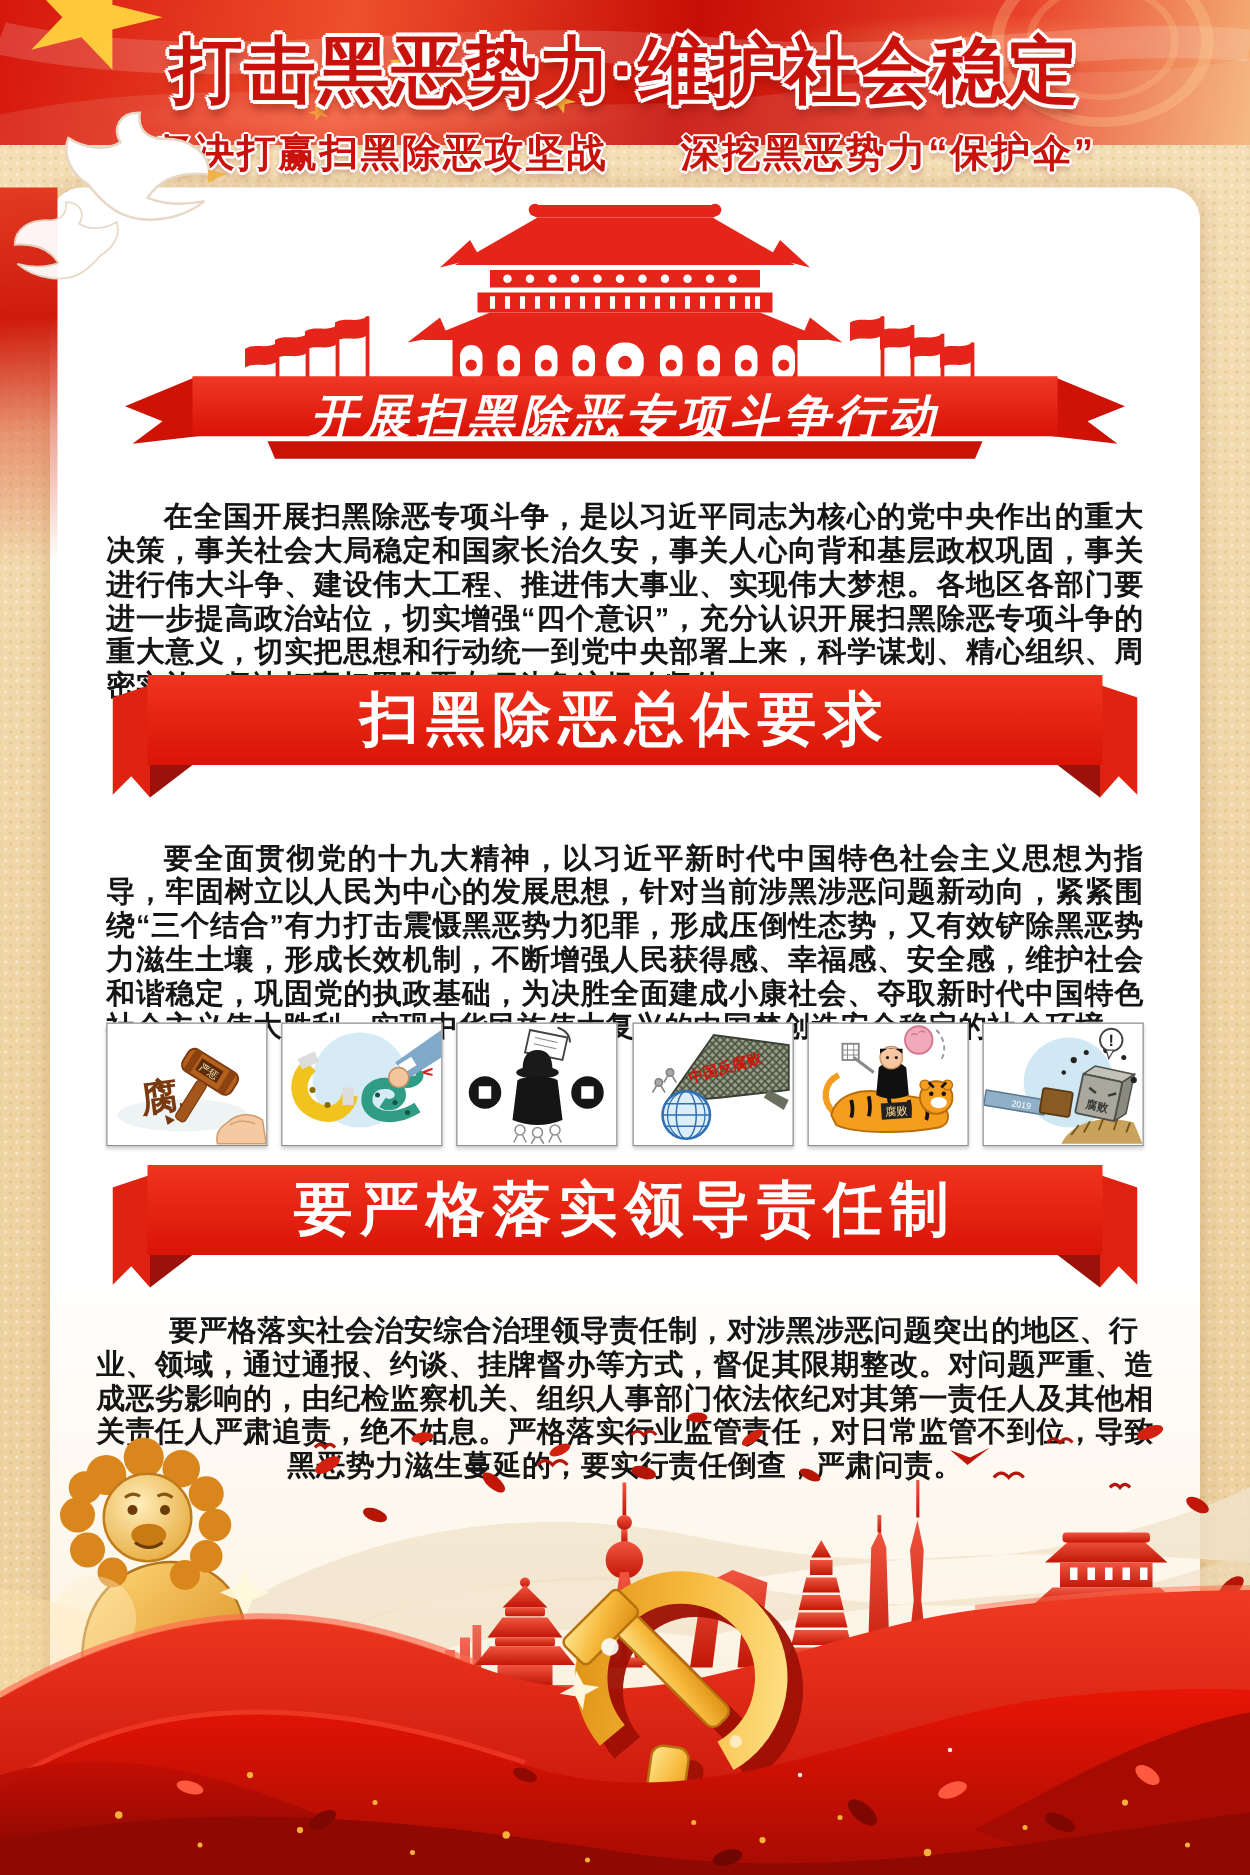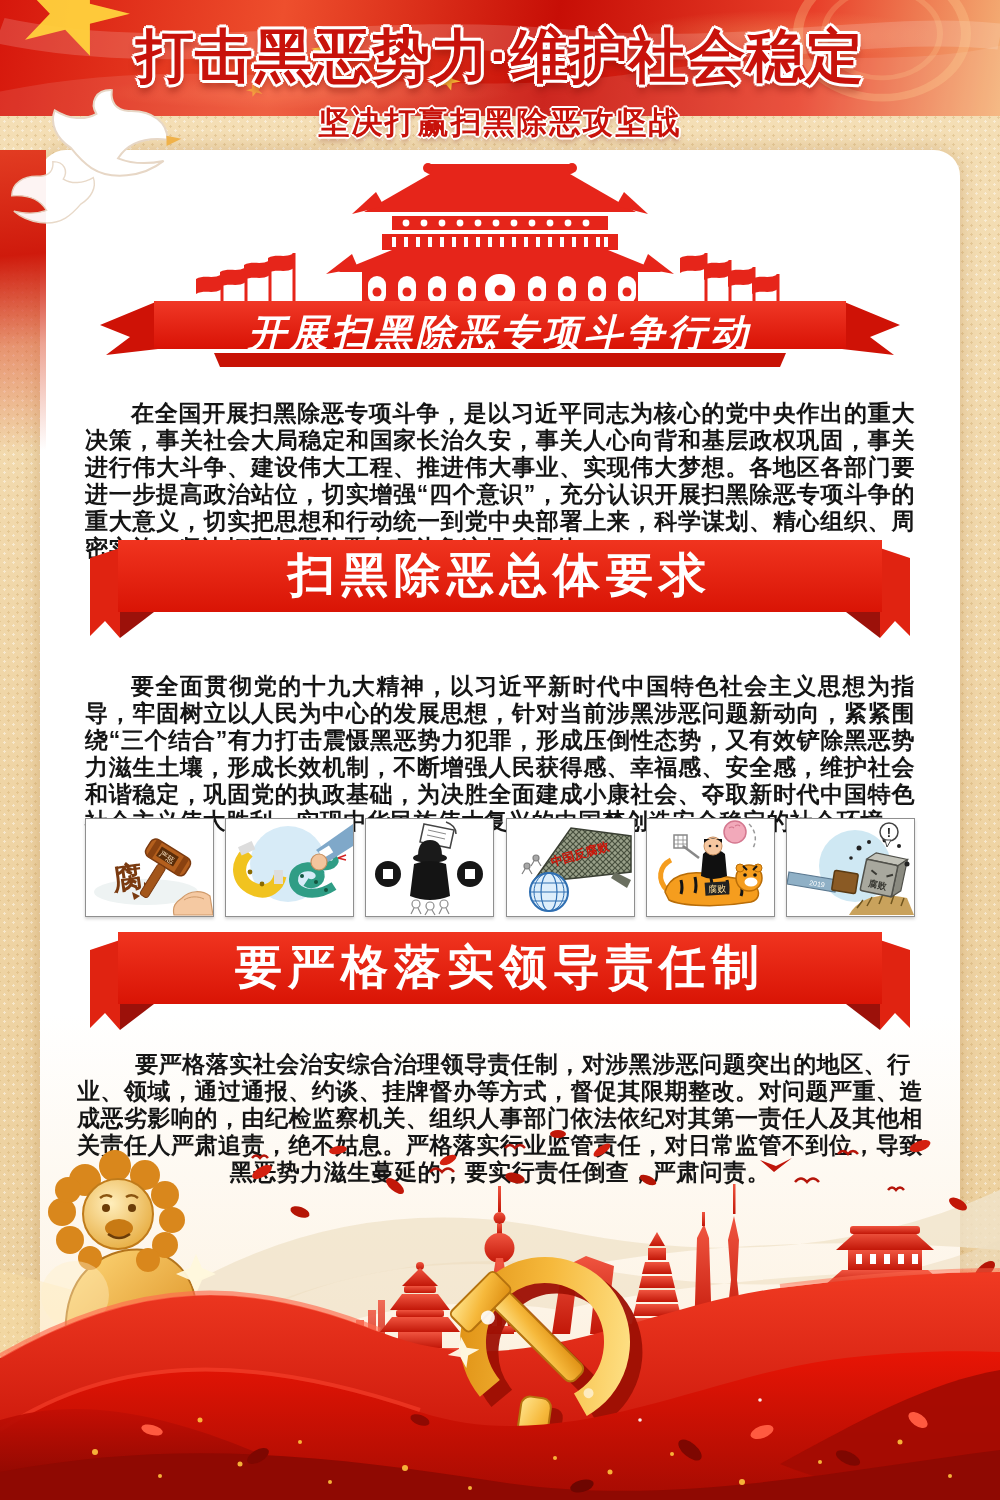--- a/index.html
+++ b/index.html
@@ -82,20 +82,21 @@
         <use href="#star" transform="translate(72,18) scale(58) rotate(18)" fill="#ffd23c" opacity=".95"></use>
         <use href="#star" transform="translate(332,66) scale(21) rotate(-12)" fill="#ffd23c" opacity=".9"></use>
         <use href="#star" transform="translate(448,106) scale(13) rotate(22)" fill="#ffd23c" opacity=".85"></use>
         <use href="#star" transform="translate(255,118) scale(9) rotate(-20)" fill="#ffd23c" opacity=".55"></use>
       </g>
     </svg>
     <div class="hdr-text">
       <div class="title">打击黑恶势力·维护社会稳定</div>
       <div class="subtitle">
         <span>坚决打赢扫黑除恶攻坚战</span>
+        <span>深挖黑恶势力“保护伞”</span>
       </div>
     </div>
   </div>
   <div class="left-swoosh"></div>
 
   <div class="card"></div>
 
   <svg class="dove1" viewBox="0 0 64 48">
     <path d="M8,26 C2,20 0,12 4,6 C10,12 18,14 24,12 C22,6 26,0 34,2 C32,8 34,12 40,14 C52,16 58,24 56,32 C44,28 36,30 30,36 C36,40 44,42 52,42 C40,48 24,46 16,38 C12,34 10,30 8,26 Z" fill="#ffffff" stroke="#e7d7c6" stroke-width="1"></path>
     <path d="M56,30 L63,33 L55,35 Z" fill="#f0b24a"></path>

